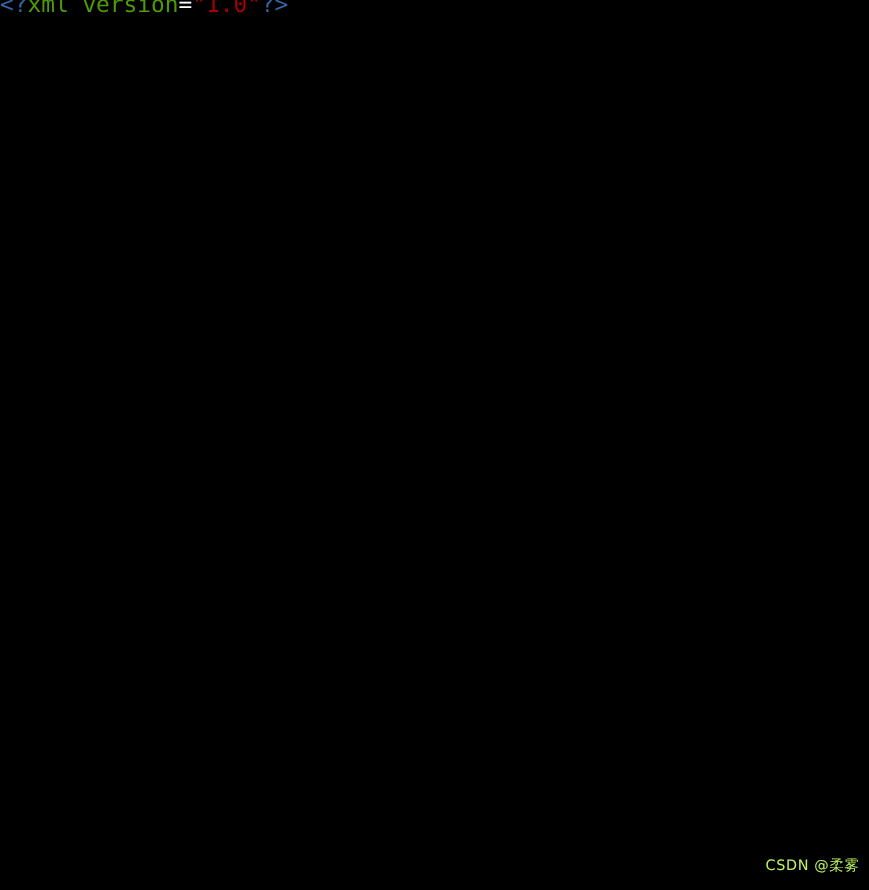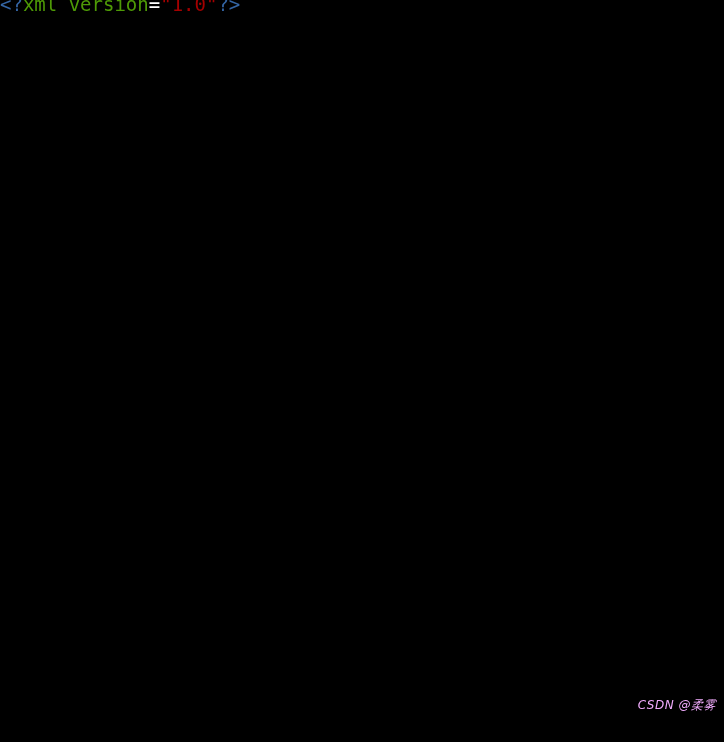--- a/index.html
+++ b/index.html
@@ -51,27 +51,26 @@
     width: 724px;
     height: 28px;
     line-height: 28px;
     font-size: 19px;
     white-space: pre;
     background: #000000;
   }
   #watermark {
     position: absolute;
     right: 8px;
-    bottom: 28px;
+    bottom: 12px;
     font-family: "DejaVu Sans", "Liberation Sans", sans-serif;
     font-size: 12px;
-    color: #f0abfc;
+    color: #bef264;
     letter-spacing: 0.5px;
     white-space: pre;
-    font-style: italic;
   }
 </style>
 </head>
 <body>
 
 <div id="terminal">
 
   <div id="buffer">
       <div class="line"><div class="line"><div class="line"><div class="line"><div class="line"><div class="line"><div class="line"><div class="line"><div class="line"><div class="line"><div class="line"><div class="line"><div class="line"><div class="line"><div class="line"><div class="line"><div class="line"><div class="line"><div class="line"><div class="line"><div class="line"><div class="line"><div class="line"><div class="line"><div class="line"><div class="line"><div class="line"><div class="line"><div class="line"><div class="line"><span class="tok c-delim">&lt;?</span><span class="tok c-pi">xml </span><span class="tok c-attr">version</span><span class="tok c-eq">=</span><span class="tok c-string">"1.0"</span><span class="tok c-delim">?&gt;</span></div></div></div></div></div></div><span class="tok c-comment"></span></div></div><span class="tok c-comment"></span></div></div></div></div></div></div></div><span class="tok c-comment"></span></div></div><span class="tok c-comment"></span></div></div></div></div></div></div></div></div></div></div></div></div></div>
     </div>

